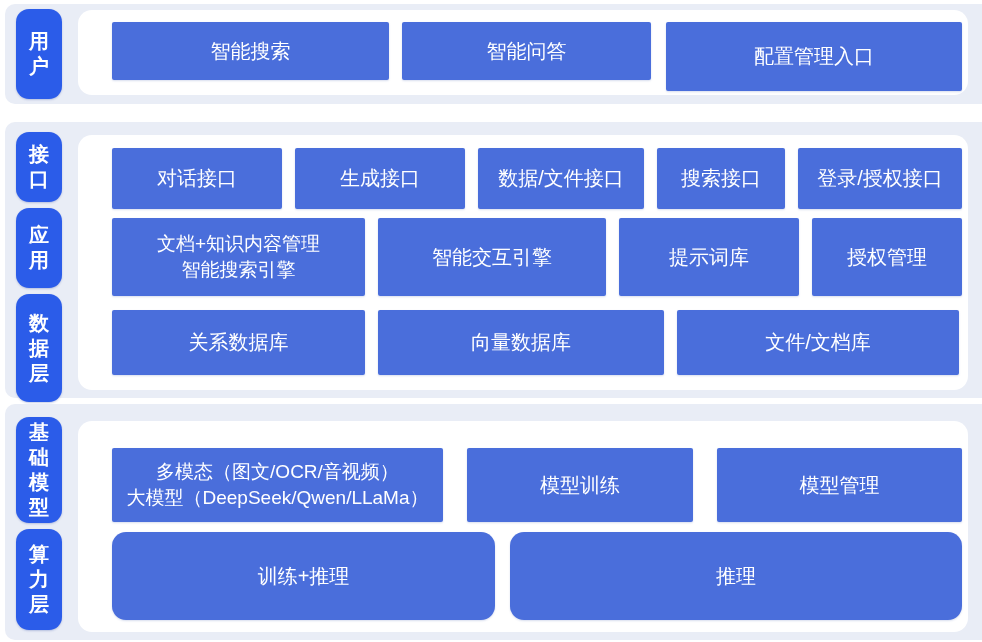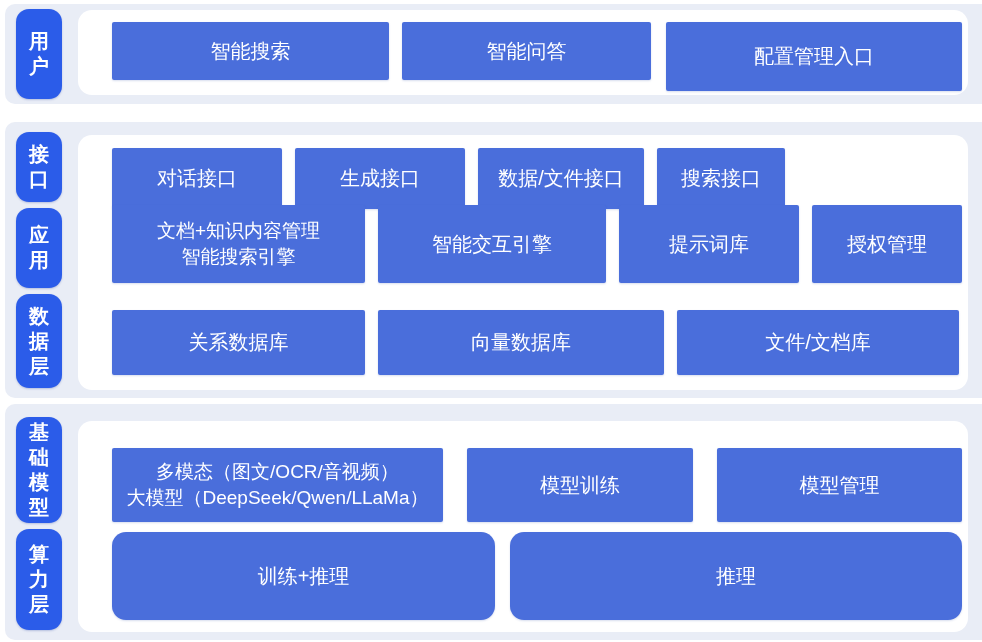--- a/index.html
+++ b/index.html
@@ -70,42 +70,45 @@
     </div>
   </div>
 
   <div class="band" id="band-middle">
     <div class="pill" style="top:10px;height:70px;">
       <span>接口</span>
     </div>
     <div class="pill" style="top:86px;height:80px;">
       <span>应用</span>
     </div>
-    <div class="pill" style="top:172px;height:94px;font-family:Liberation Serif, serif;">
+    <div class="pill" style="top:172px;height:108px;font-family:Liberation Serif, serif;">
       <span>数据层</span>
     </div>
 
     <div class="panel" style="top:13px;height:255px;">
 
       <div class="row" style="top:13px;height:61px;gap:13px;">
         <div class="block" style="width:170px;height:61px;">
           <span>对话接口</span>
         </div>
         <div class="block" style="width:170px;height:61px;">
           <span>生成接口</span>
         </div>
         <div class="block" style="width:166px;height:61px;">
           <span>数据/文件接口</span>
         </div>
         <div class="block" style="width:128px;height:61px;">
           <span>搜索接口</span>
         </div>
+        <div class="block" style="width:164px;height:61px;">
+          <span>登录/授权接口</span>
+        </div>
       </div>
 
-      <div class="row" style="top:70px;height:78px;gap:13px;">
+      <div class="row" style="top:83px;height:78px;gap:13px;">
         <div class="block two-line" style="width:253px;height:78px;">
           <span>文档+知识内容管理
 智能搜索引擎</span>
         </div>
         <div class="block" style="width:228px;height:78px;">
           <span>智能交互引擎</span>
         </div>
         <div class="block" style="width:180px;height:78px;">
           <span>提示词库</span>
         </div>

